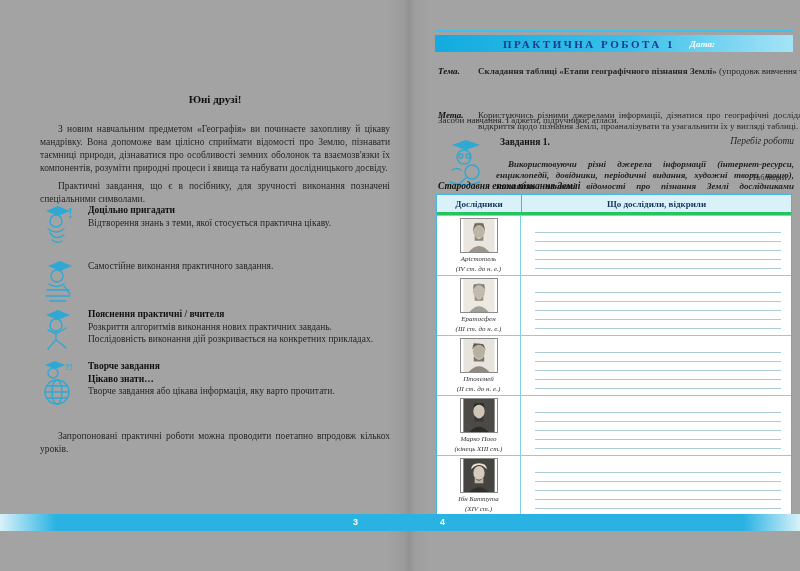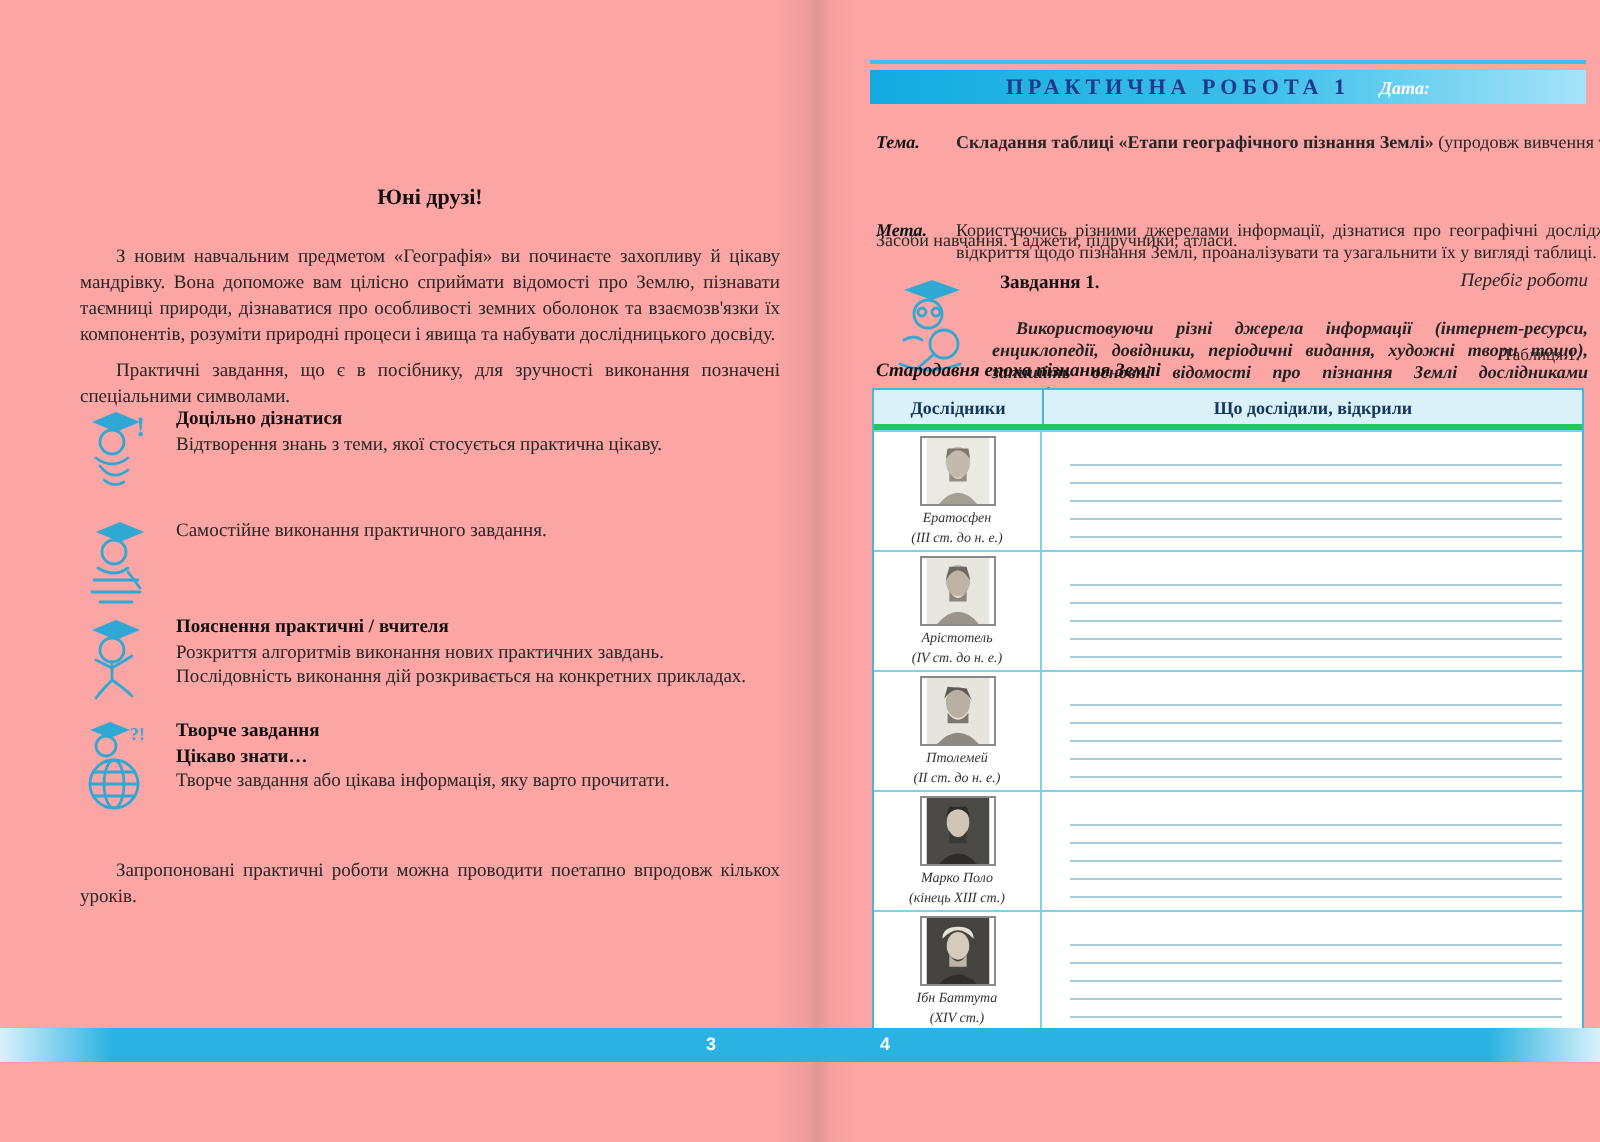--- a/index.html
+++ b/index.html
@@ -1,18 +1,18 @@
 <!DOCTYPE html>
 <html><head>
 <meta charset="utf-8">
 <style>
   html,body{margin:0;padding:0;}
   body{background:#fbfbfa;font-family:"Liberation Serif", serif;color:#262626;}
   .spread{position:relative;width:800px;height:571px;background:#fdfdfc;overflow:hidden;}
-  .page{position:absolute;top:0;height:571px;background:#fca5a5;}
+  .page{position:absolute;top:0;height:571px;background:#a3a3a3;}
   .page-left{left:0;width:400px;}
   .page-right{left:400px;width:400px;}
   .gutter{position:absolute;left:386px;top:0;width:44px;height:571px;
     background:linear-gradient(to right, rgba(0,0,0,0) 0%, rgba(0,0,0,0.05) 40%, rgba(0,0,0,0.10) 52%, rgba(0,0,0,0.03) 68%, rgba(0,0,0,0) 100%);
     pointer-events:none;}
   
   .lp-title{position:absolute;left:40px;width:350px;top:93px;text-align:center;font-weight:bold;font-size:11px;color:#111;}
   .lp-p{position:absolute;left:40px;width:350px;font-size:9.5px;line-height:13px;text-align:justify;text-indent:18px;}
   .lp-p1{top:113px;}
   .lp-p2{top:170px;}
@@ -74,21 +74,21 @@
     <div class="legend-item" style="top:204px;">
       <span class="licon">
         <svg width="36" height="44" viewBox="0 0 36 44">
           <polygon class="icon-cyan-fill" points="6,9 18,4 30,9 18,14"></polygon>
           <circle class="icon-cyan" cx="16" cy="19" r="6"></circle>
           <path class="icon-cyan" d="M8 27 q8 6 16 0 M10 31 q6 8 14 2 M12 38 q5 4 10 1"></path>
           <text x="28" y="16" font-size="14" font-weight="bold" fill="#2fa8d4" font-family="Liberation Serif,serif">!</text>
         </svg>
       </span>
       <div class="ltext">
-        <div class="lhead">Доцільно дізнатися</div>
+        <div class="lhead">Доцільно пригадати</div>
         <div class="ldesc">Відтворення знань з теми, якої стосується практична цікаву.</div>
       </div>
     </div>
 
     <div class="legend-item" style="top:260px;">
       <span class="licon">
         <svg width="36" height="46" viewBox="0 0 36 46">
           <polygon class="icon-cyan-fill" points="8,8 20,3 32,8 20,13"></polygon>
           <circle class="icon-cyan" cx="17" cy="18" r="6"></circle>
           <path class="icon-cyan" d="M9 26 q8 5 15 0 M7 32 l22 0 M6 38 l24 0 M10 43 l16 0"></path>
@@ -178,54 +178,54 @@
 
     <div class="ptable">
       <div class="phead">
         <div class="c1">Дослідники</div>
         <div class="c2">Що дослідили, відкрили</div>
       </div>
 
       <div class="prow">
         <div class="c1">
           <svg class="portrait" viewBox="0 0 36 38">
+            <rect width="36" height="38" fill="#e9e6e0"></rect>
+            <ellipse cx="18" cy="13" rx="7" ry="9" fill="#bdb4a6"></ellipse>
+            <path d="M11 13 q7 -12 14 0 l-2 -8 -10 0 z" fill="#6e6a62"></path>
+            <path d="M13 19 q5 8 10 0 l0 6 -10 0 z" fill="#8b867c"></path>
+            <path d="M6 38 q12 -14 24 0 z" fill="#9a948a"></path>
+          </svg>
+          <div class="pcap">Арістотель</div>
+          <div class="pcap">(IV ст. до н. е.)</div>
+        </div>
+        <div class="c2">
+            <div class="wlines"></div>
+          </div>
+      </div>
+
+      <div class="prow">
+        <div class="c1">
+          <svg class="portrait" viewBox="0 0 36 38">
             <rect width="36" height="38" fill="#ece9e3"></rect>
             <ellipse cx="18" cy="14" rx="7" ry="9" fill="#c2baac"></ellipse>
             <path d="M11 12 q7 -10 14 0 l-1 -6 -12 0 z" fill="#7d786e"></path>
             <path d="M13 20 q5 7 10 0 l0 5 -10 0 z" fill="#938d82"></path>
             <path d="M7 38 q11 -13 22 0 z" fill="#a49e93"></path>
           </svg>
           <div class="pcap">Ератосфен</div>
           <div class="pcap">(III ст. до н. е.)</div>
         </div>
         <div class="c2">
             <div class="wlines"></div>
           </div>
       </div>
 
       <div class="prow">
         <div class="c1">
           <svg class="portrait" viewBox="0 0 36 38">
-            <rect width="36" height="38" fill="#e9e6e0"></rect>
-            <ellipse cx="18" cy="13" rx="7" ry="9" fill="#bdb4a6"></ellipse>
-            <path d="M11 13 q7 -12 14 0 l-2 -8 -10 0 z" fill="#6e6a62"></path>
-            <path d="M13 19 q5 8 10 0 l0 6 -10 0 z" fill="#8b867c"></path>
-            <path d="M6 38 q12 -14 24 0 z" fill="#9a948a"></path>
-          </svg>
-          <div class="pcap">Арістотель</div>
-          <div class="pcap">(IV ст. до н. е.)</div>
-        </div>
-        <div class="c2">
-            <div class="wlines"></div>
-          </div>
-      </div>
-
-      <div class="prow">
-        <div class="c1">
-          <svg class="portrait" viewBox="0 0 36 38">
             <rect width="36" height="38" fill="#e7e4dd"></rect>
             <ellipse cx="18" cy="14" rx="7" ry="9" fill="#b8b0a2"></ellipse>
             <path d="M10 12 q8 -11 16 1 l-3 -7 -11 -1 z" fill="#5f5b54"></path>
             <path d="M12 20 q6 8 12 0 l0 6 -12 0 z" fill="#7c776d"></path>
             <path d="M6 38 q12 -13 24 0 z" fill="#8f897f"></path>
           </svg>
           <div class="pcap">Птолемей</div>
           <div class="pcap">(II ст. до н. е.)</div>
         </div>
         <div class="c2">

